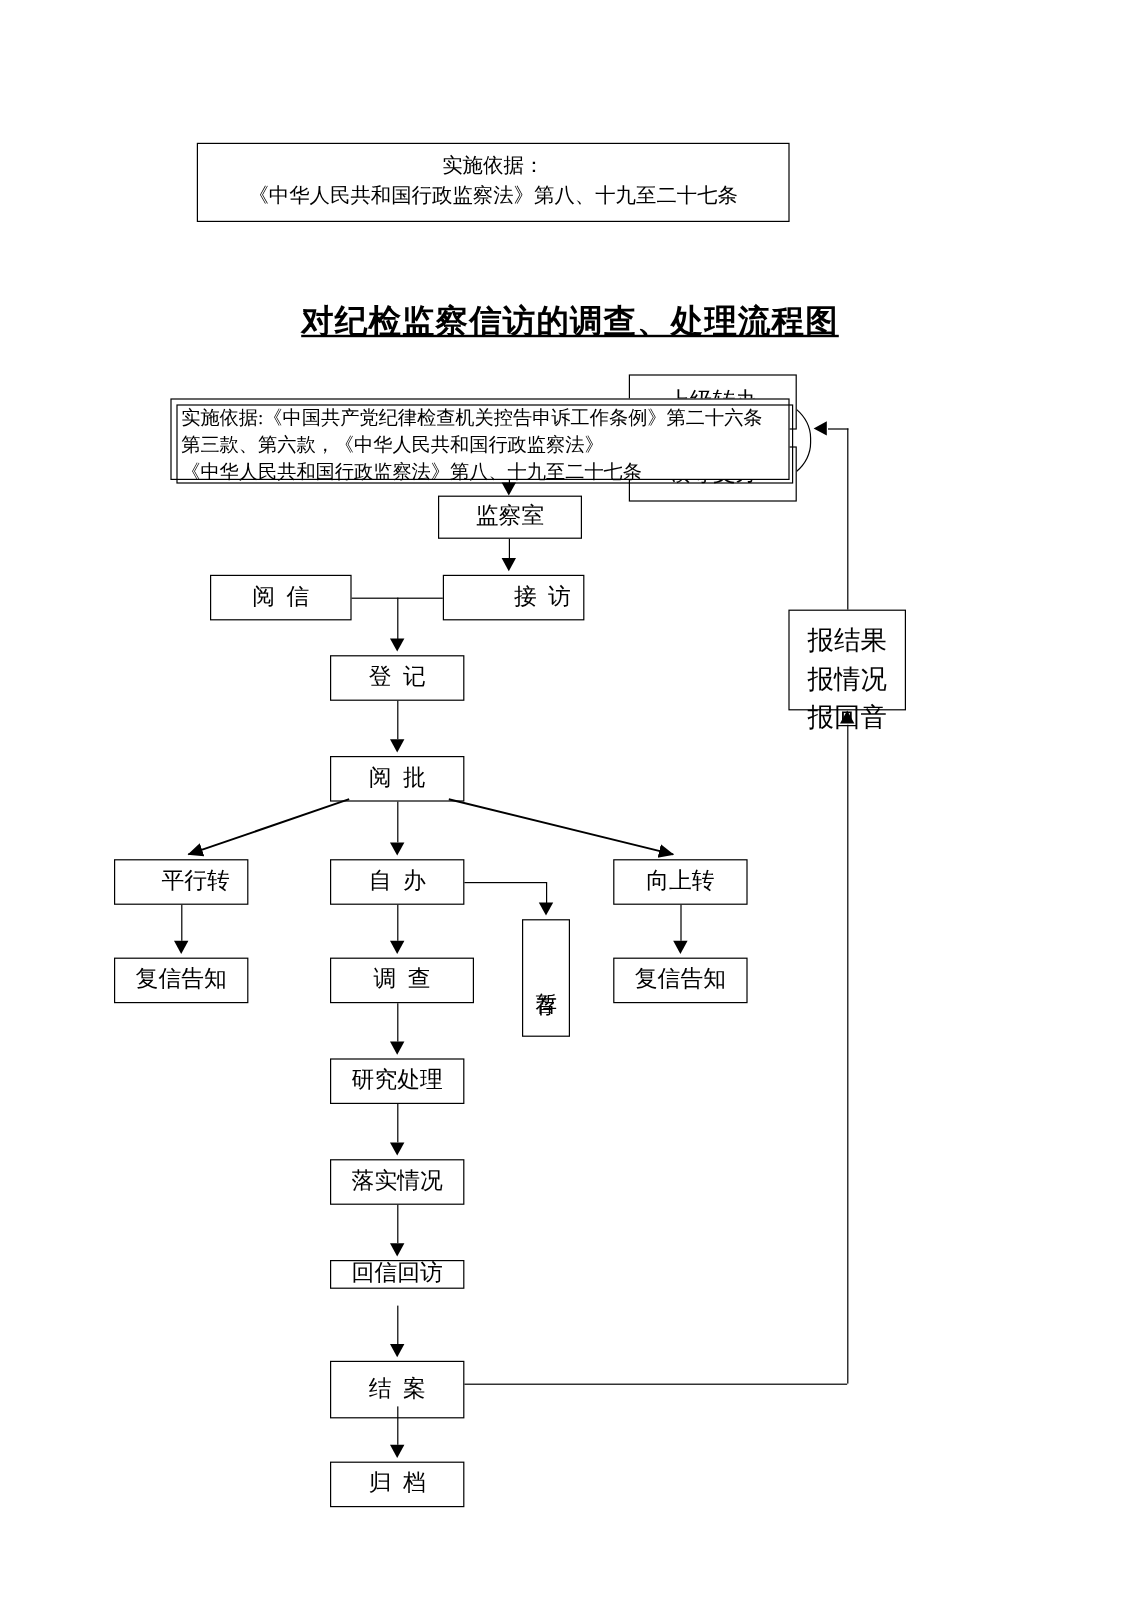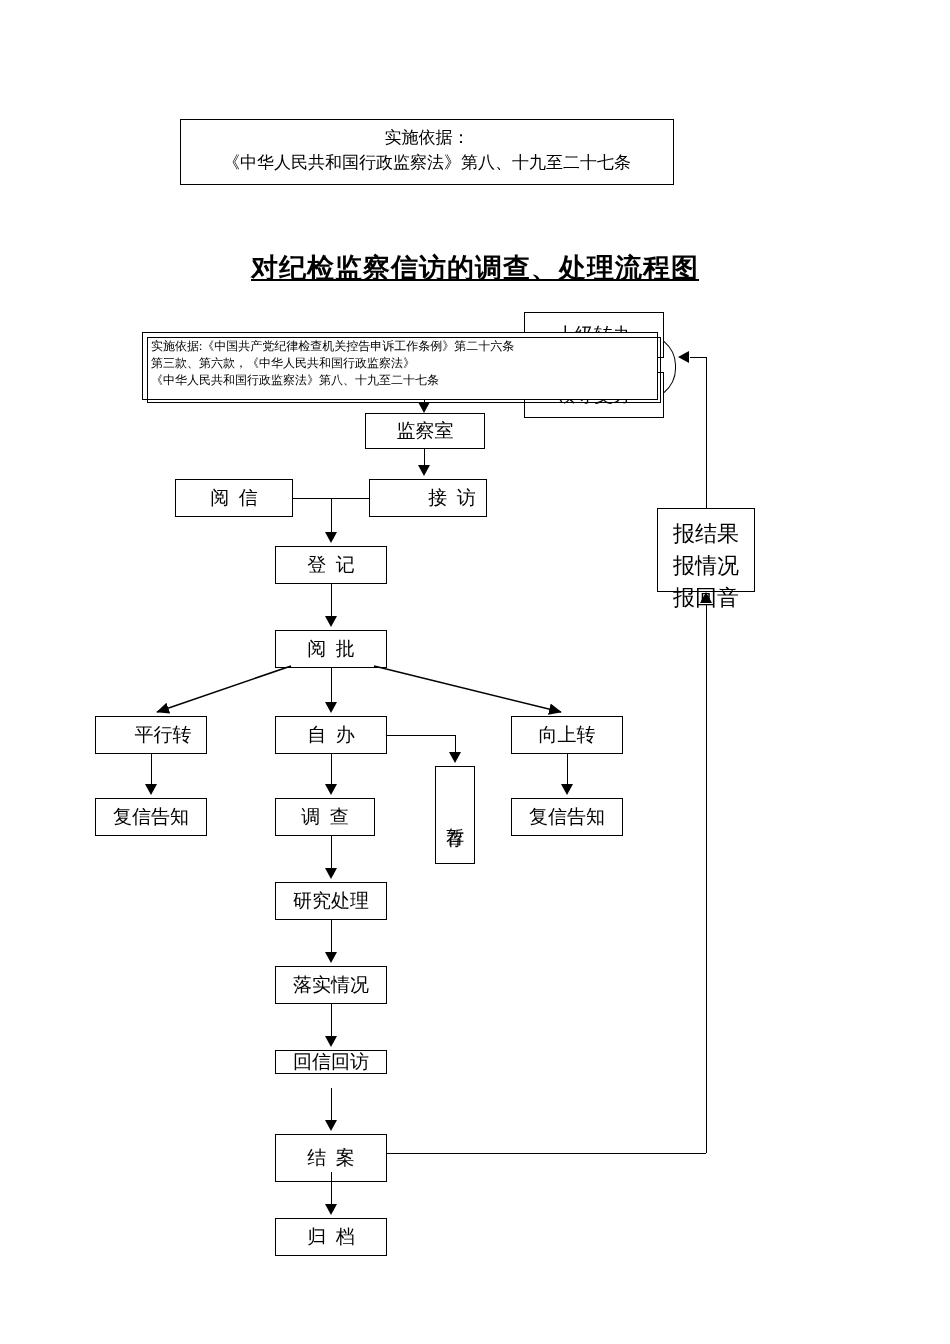--- a/index.html
+++ b/index.html
@@ -49,21 +49,21 @@
     padding: 6px 8px 8px 8px;
     white-space: pre-line;
   }
 
   
   .basis-box {
     position: absolute;
     box-sizing: border-box;
     border: 1px solid #000000;
     background: #ffffff;
-    font-size: 12px;
+    font-size: 16px;
     line-height: 1.42;
     text-align: left;
     padding: 5px 6px 6px 8px;
     white-space: pre-line;
     z-index: 40;
   }
   
   .basis-box::after {
     content: "";
     position: absolute;
@@ -156,21 +156,21 @@
     height: 1344px;
     z-index: 5;
     pointer-events: none;
   }
 </style>
 </head>
 <body>
 
 <div id="page">
 
-  <div class="caption-box" style="left:180px; top:119px; width:494px; height:66px;">实施依据：
+  <div class="caption-box" style="left:164px; top:119px; width:494px; height:66px;">实施依据：
 《中华人民共和国行政监察法》第八、十九至二十七条</div>
 
   <div class="title" style="top:250px;text-decoration:underline;">对纪检监察信访的调查、处理流程图</div>
 
   <svg id="diag" viewBox="0 0 950 1344" xmlns="http://www.w3.org/2000/svg">
     <defs>
       <marker id="ahead" markerWidth="9" markerHeight="9" refX="7.5" refY="3.6" orient="auto" markerUnits="strokeWidth">
         <path d="M0,0 L8,3.6 L0,7.2 z" fill="#000"></path>
       </marker>
     </defs>
@@ -219,21 +219,21 @@
 
   <div class="box" style="left:511px; top:716px; width:112px; height:38px;">向上转</div>
 
   <div class="ln v" style="left:331px; top:668px; height:34px;"></div>
   <div class="ah down" style="left:325px; top:702px;"></div>
 
   <div class="box" style="left:95px; top:798px; width:112px; height:38px;">复信告知</div>
   <div class="ln v" style="left:151px; top:754px; height:30px;"></div>
   <div class="ah down" style="left:145px; top:784px;"></div>
 
-  <div class="box" style="left:275px; top:798px; width:100px; height:38px;">调  查</div>
+  <div class="box" style="left:275px; top:798px; width:120px; height:38px;">调  查</div>
   <div class="ln v" style="left:331px; top:754px; height:30px;"></div>
   <div class="ah down" style="left:325px; top:784px;"></div>
 
   <div class="box vbox" style="left:435px; top:766px; width:40px; height:98px;">暂存</div>
 
   <div class="ln h" style="left:387px; top:735px; width:68px;"></div>
   <div class="ln v" style="left:455px; top:735px; height:19px;"></div>
   <div class="ah down" style="left:449px; top:752px;"></div>
 
   <div class="box" style="left:511px; top:798px; width:112px; height:38px;">复信告知</div>

